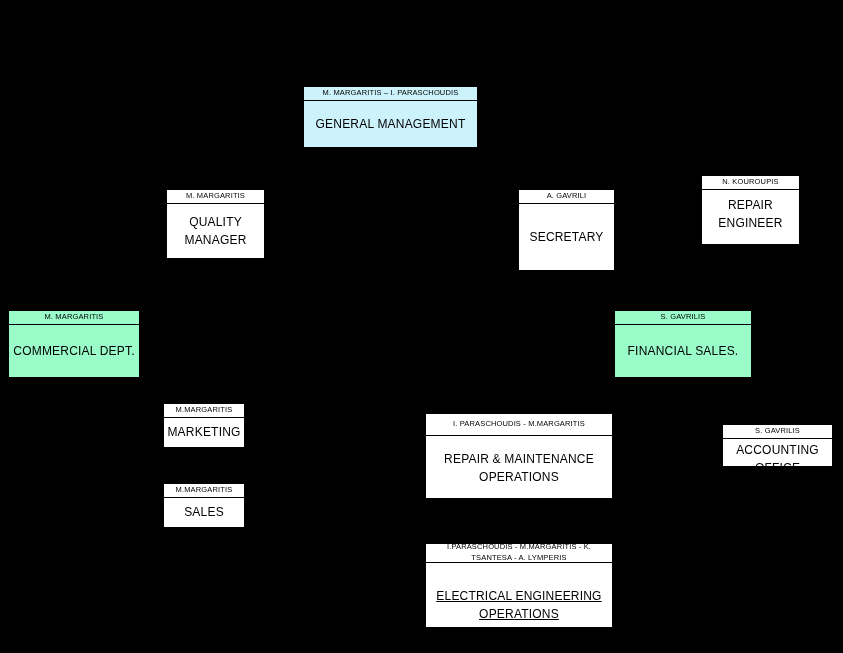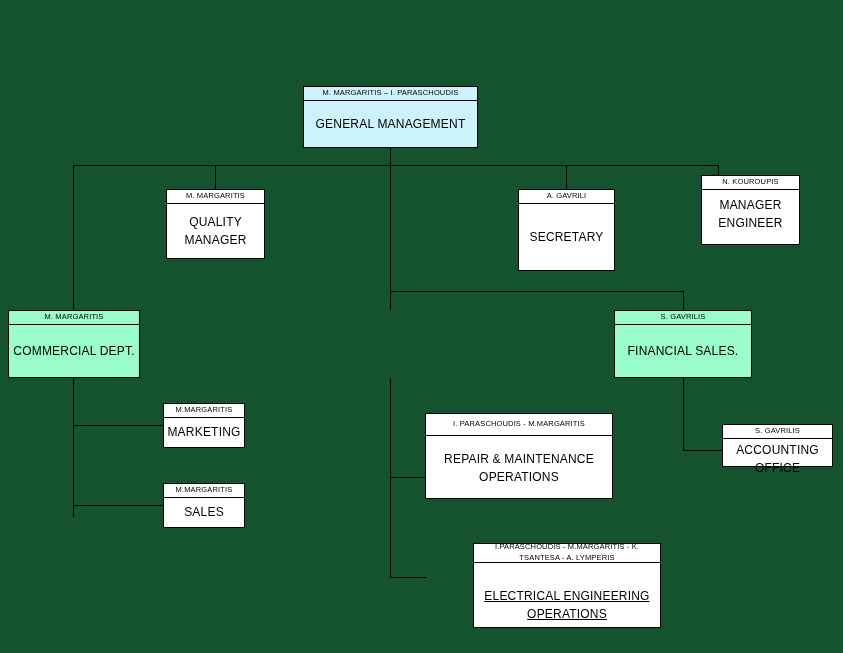--- a/index.html
+++ b/index.html
@@ -9,21 +9,21 @@
     background: #ffffff;
   }
   body {
     font-family: "Liberation Sans", sans-serif;
     color: #000000;
   }
   #chart-root {
     position: relative;
     width: 843px;
     height: 653px;
-    background: #14532d;
+    background: #000000;
     overflow: hidden;
   }
   
   .line {
     position: absolute;
     background: #000000;
   }
   .line.h { height: 1px; }
   .line.v { width: 1px; }
 
@@ -121,21 +121,21 @@
     <div class="body">QUALITY MANAGER</div>
   </div>
 
   <div class="node" style="left:518px; top:189px; width:97px; height:82px;">
     <div class="hdr">A. GAVRILI</div>
     <div class="body">SECRETARY</div>
   </div>
 
   <div class="node" style="left:668px; top:175px; width:99px; height:70px;margin-left:33px;">
     <div class="hdr">N. KOUROUPIS</div>
-    <div class="body top-align">MANAGER ENGINEER</div>
+    <div class="body top-align">REPAIR ENGINEER</div>
   </div>
 
   <div class="node green" style="left:8px; top:310px; width:132px; height:68px;">
     <div class="hdr">M. MARGARITIS</div>
     <div class="body">COMMERCIAL DEPT.</div>
   </div>
 
 
   <div class="node green" style="left:614px; top:310px; width:138px; height:68px;">
     <div class="hdr">S. GAVRILIS</div>
@@ -150,21 +150,21 @@
   <div class="node" style="left:163px; top:483px; width:82px; height:45px;">
     <div class="hdr">M.MARGARITIS</div>
     <div class="body">SALES</div>
   </div>
 
   <div class="node" style="left:425px; top:413px; width:188px; height:86px;">
     <div class="hdr" style="height:22px;">I. PARASCHOUDIS - M.MARGARITIS</div>
     <div class="body top-align" style="padding-top:14px;">REPAIR &amp; MAINTENANCE OPERATIONS</div>
   </div>
 
-  <div class="node" style="left:425px; top:543px; width:188px; height:85px;margin-left:48px;">
+  <div class="node" style="left:425px; top:543px; width:188px; height:85px;">
     <div class="hdr two-line" style="height:19px; flex-direction:column; overflow:visible;">
       <span>I.PARASCHOUDIS - M.MARGARITIS - K.</span>
       <span>TSANTESA - A. LYMPERIS</span>
     </div>
     <div class="body top-align" style="padding-top:24px;text-decoration:underline;">ELECTRICAL ENGINEERING OPERATIONS</div>
   </div>
 
   <div class="node" style="left:722px; top:424px; width:111px; height:43px;">
     <div class="hdr">S. GAVRILIS</div>
     <div class="body">ACCOUNTING OFFICE</div>

